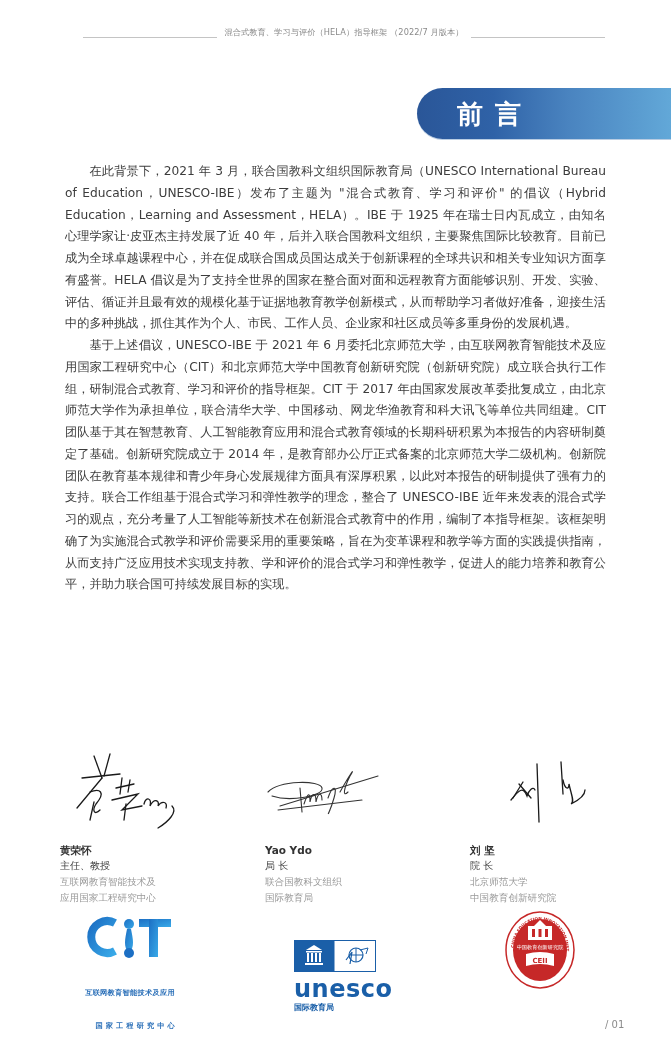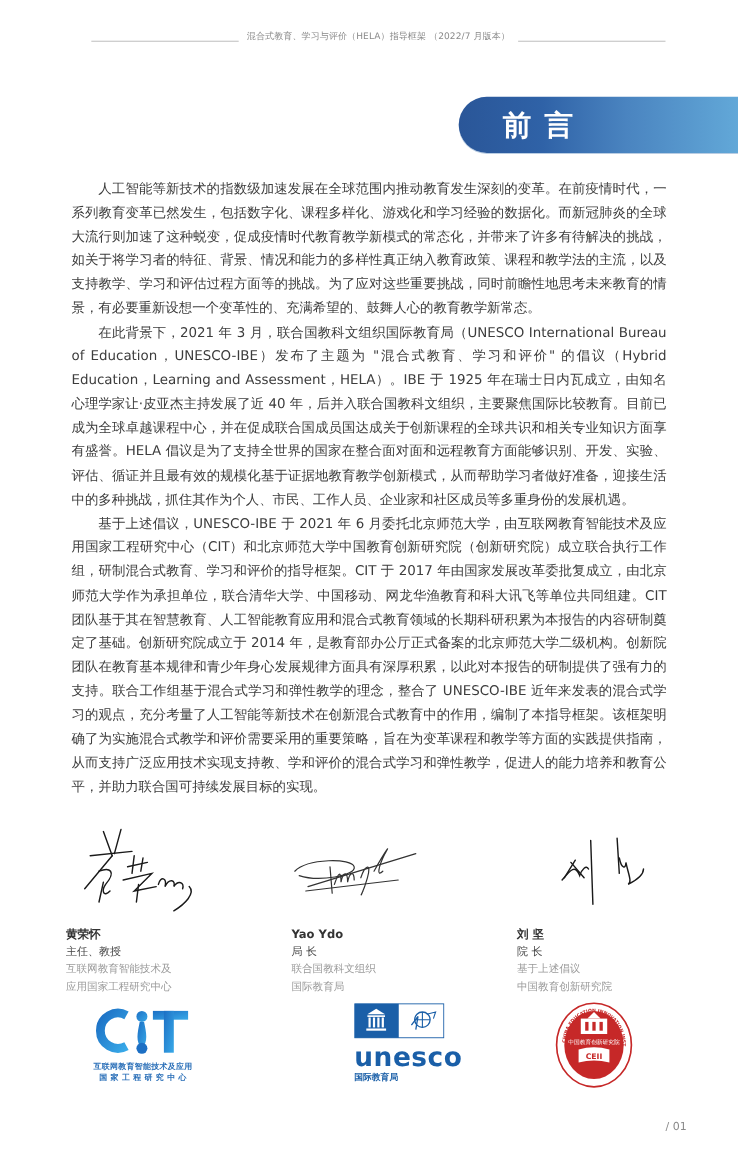--- a/index.html
+++ b/index.html
@@ -24,41 +24,40 @@
 
   .col { position:absolute; top:842px; text-align:left; }
   .col .name { font-size:10.5px; color:#333; font-weight:bold; line-height:16px; }
   .col .role { font-size:10px; color:#444; line-height:16px; }
   .col .org { font-size:9.6px; color:#9a9a9a; line-height:15.5px; }
   .col1 { left:60px; width:140px; }
   .col2 { left:265px; width:150px; }
   .col3 { left:470px; width:140px; }
 
   .logo { position:absolute; }
-  .cit-caption { font-size:7.2px; color:#2a6fb8; font-weight:bold; line-height:10px; text-align:center; letter-spacing:0.3px; }
+  .cit-caption { font-size:7.2px; color:#2a6fb8; font-weight:bold; line-height:10px; text-align:right; letter-spacing:0.3px;margin-top:23px; }
   .unesco-word { font-family:"DejaVu Sans", sans-serif; font-weight:bold; color:#1a5fa8; font-size:24px; letter-spacing:0.5px; line-height:26px; }
   .unesco-sub { font-size:8px; color:#1a5fa8; font-weight:bold; }
 
   .page-num { position:absolute; left:605px; top:1019px; font-size:10px; color:#8a8a8a; }
 </style>
 </head>
 <body>
 
 <div class="header">
   <div class="rule"></div>
   <span class="htext">混合式教育、学习与评价（HELA）指导框架 （2022/7 月版本）</span>
   <div class="rule"></div>
 </div>
 
 <div class="title-pill">
   <span class="ttext">前言</span>
 </div>
 
 <div class="body-text">
-  <p>人工智能等新技术的指数级加速发展在全球范围内推动教育发生深刻的变革。在前疫情时代，一系列教育变革已然发生，包括数字化、课程多样化、游戏化和学习经验的数据化。而新冠肺炎的全球大流行则加速了这种蜕变，促成疫情时代教育教学新模式的常态化，并带来了许多有待解决的挑战，如关于将学习者的特征、背景、情况和能力的多样性真正纳入教育政策、课程和教学法的主流，以及支持教学、学习和评估过程方面等的挑战。为了应对这些重要挑战，同时前瞻性地思考未来教育的情景，有必要重新设想一个变革性的、充满希望的、鼓舞人心的教育教学新常态。</p>
   <p>在此背景下，2021 年 3 月，联合国教科文组织国际教育局（UNESCO International Bureau of Education，UNESCO-IBE）发布了主题为 "混合式教育、学习和评价" 的倡议（Hybrid Education，Learning and Assessment，HELA）。IBE 于 1925 年在瑞士日内瓦成立，由知名心理学家让·皮亚杰主持发展了近 40 年，后并入联合国教科文组织，主要聚焦国际比较教育。目前已成为全球卓越课程中心，并在促成联合国成员国达成关于创新课程的全球共识和相关专业知识方面享有盛誉。HELA 倡议是为了支持全世界的国家在整合面对面和远程教育方面能够识别、开发、实验、评估、循证并且最有效的规模化基于证据地教育教学创新模式，从而帮助学习者做好准备，迎接生活中的多种挑战，抓住其作为个人、市民、工作人员、企业家和社区成员等多重身份的发展机遇。</p>
   <p>基于上述倡议，UNESCO-IBE 于 2021 年 6 月委托北京师范大学，由互联网教育智能技术及应用国家工程研究中心（CIT）和北京师范大学中国教育创新研究院（创新研究院）成立联合执行工作组，研制混合式教育、学习和评价的指导框架。CIT 于 2017 年由国家发展改革委批复成立，由北京师范大学作为承担单位，联合清华大学、中国移动、网龙华渔教育和科大讯飞等单位共同组建。CIT 团队基于其在智慧教育、人工智能教育应用和混合式教育领域的长期科研积累为本报告的内容研制奠定了基础。创新研究院成立于 2014 年，是教育部办公厅正式备案的北京师范大学二级机构。创新院团队在教育基本规律和青少年身心发展规律方面具有深厚积累，以此对本报告的研制提供了强有力的支持。联合工作组基于混合式学习和弹性教学的理念，整合了 UNESCO-IBE 近年来发表的混合式学习的观点，充分考量了人工智能等新技术在创新混合式教育中的作用，编制了本指导框架。该框架明确了为实施混合式教学和评价需要采用的重要策略，旨在为变革课程和教学等方面的实践提供指南，从而支持广泛应用技术实现支持教、学和评价的混合式学习和弹性教学，促进人的能力培养和教育公平，并助力联合国可持续发展目标的实现。</p>
 </div>
 
 <div class="sig-row">
   <div class="sig" style="left:72px; top:8px;">
     <svg width="110" height="85" viewBox="0 0 110 85">
       <g fill="none" stroke="#1a1a1a" stroke-width="1.3" stroke-linecap="round">
         <path d="M22 8 L30 30"></path>
         <path d="M38 6 L32 28"></path>
@@ -113,21 +112,21 @@
 <div class="col col2">
   <div class="name" style="font-weight:bold;">Yao Ydo</div>
   <div class="role">局 长</div>
   <div class="org">联合国教科文组织</div>
   <div class="org">国际教育局</div>
 </div>
 
 <div class="col col3">
   <div class="name">刘 坚</div>
   <div class="role">院 长</div>
-  <div class="org">基于上述倡议</div>
+  <div class="org">北京师范大学</div>
   <div class="org">中国教育创新研究院</div>
 </div>
 
 <div class="logo" style="left:85px; top:915px; width:90px;">
   <svg width="90" height="46" viewBox="0 0 90 46">
     <defs>
       <linearGradient id="citg" x1="0" y1="0" x2="1" y2="1">
         <stop offset="0" stop-color="#1c6fc4"></stop>
         <stop offset="1" stop-color="#38a9e8"></stop>
       </linearGradient>
@@ -136,21 +135,21 @@
     <circle cx="44" cy="9" r="5" fill="url(#citg)"></circle>
     <path d="M42 14 C40 24 38 32 44 38 C50 32 48 24 46 14 Z" fill="url(#citg)"></path>
     <circle cx="44" cy="38" r="5" fill="#1c6fc4"></circle>
     <rect x="54" y="4" width="32" height="8" fill="url(#citg)"></rect>
     <rect x="64" y="4" width="9" height="38" fill="url(#citg)"></rect>
   </svg>
   <div class="cit-caption">互联网教育智能技术及应用</div>
   <div class="cit-caption">国 家 工 程 研 究 中 心</div>
 </div>
 
-<div class="logo" style="left:294px; top:912px; width:90px;margin-left:28px;">
+<div class="logo" style="left:294px; top:940px; width:90px;">
   <svg width="82" height="32" viewBox="0 0 82 32">
     <rect x="0.5" y="0.5" width="81" height="31" fill="#ffffff" stroke="#1a5fa8"></rect>
     <rect x="0.5" y="0.5" width="40" height="31" fill="#1a5fa8"></rect>
     <g fill="#ffffff">
       <polygon points="12,10 20,5 28,10"></polygon>
       <rect x="12" y="11" width="16" height="1.5"></rect>
       <rect x="13" y="13" width="2" height="9"></rect>
       <rect x="17" y="13" width="2" height="9"></rect>
       <rect x="21" y="13" width="2" height="9"></rect>
       <rect x="25" y="13" width="2" height="9"></rect>

